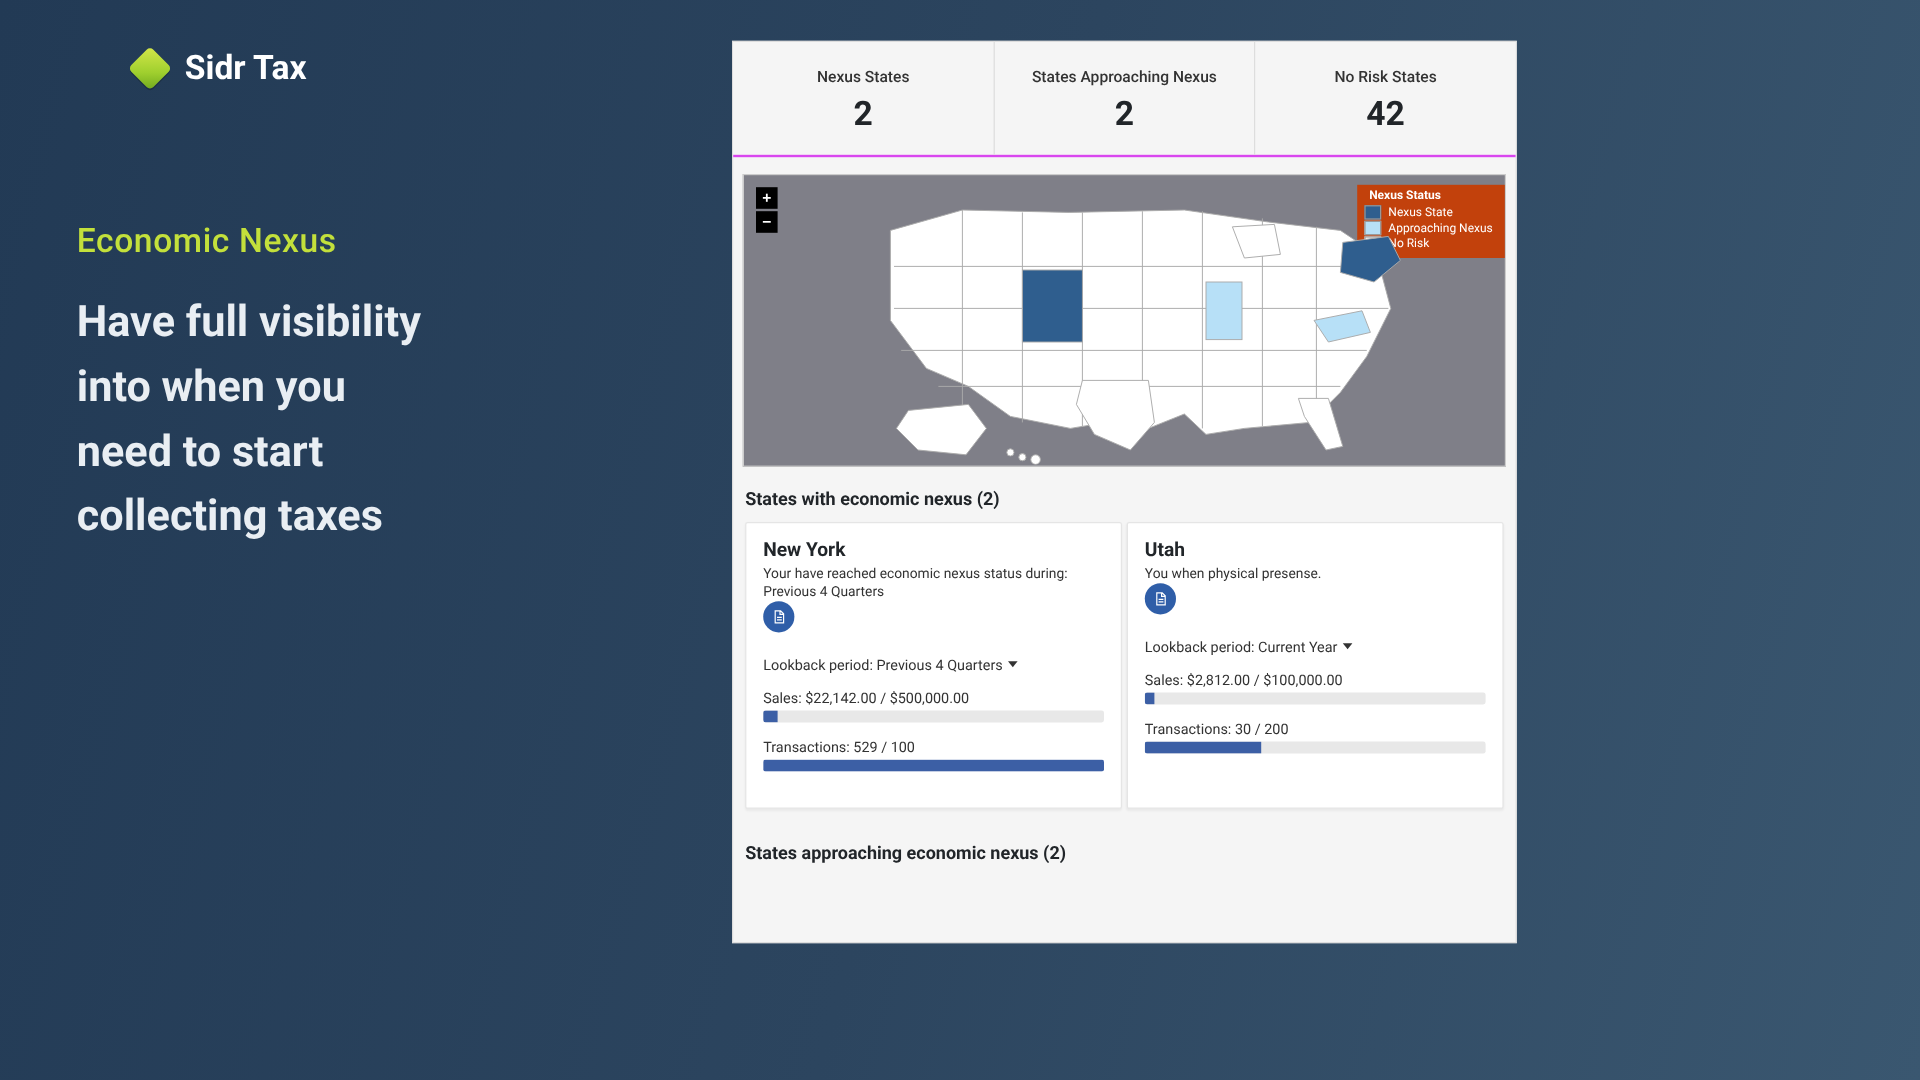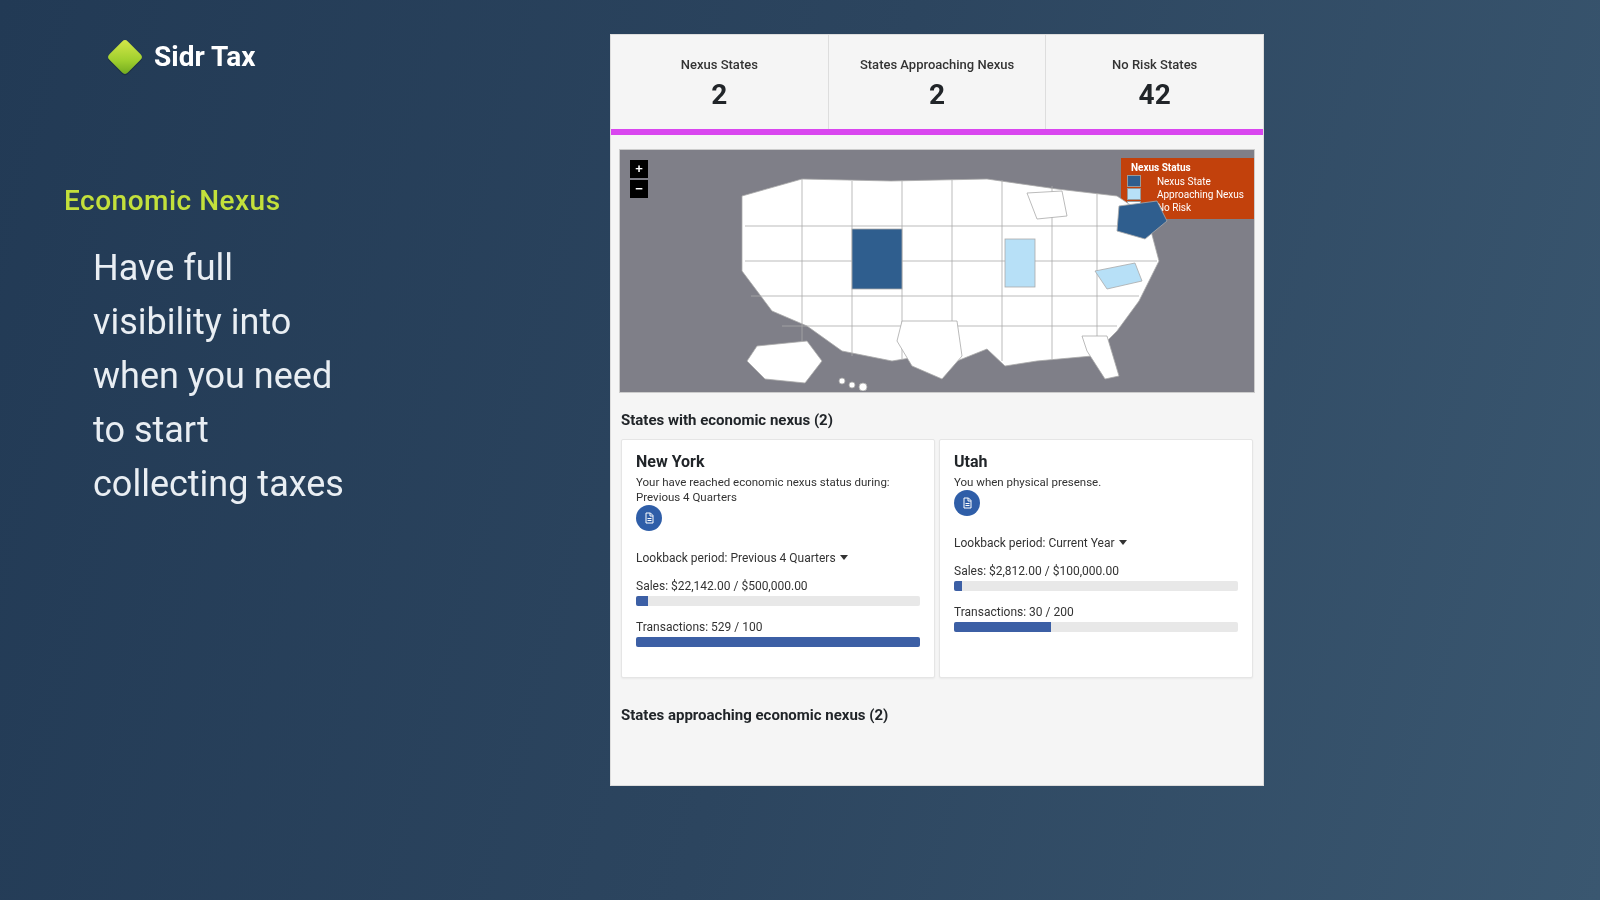--- a/index.html
+++ b/index.html
@@ -3,34 +3,34 @@
 <meta charset="utf-8">
 <style>
   * { box-sizing: border-box; margin: 0; padding: 0; }
   html, body { width: 1600px; height: 900px; font-family: -apple-system, BlinkMacSystemFont, "Segoe UI", Roboto, Helvetica, Arial, sans-serif; overflow: hidden; }
   .root { display: flex; width: 100%; height: 100%; background: linear-gradient(105deg, #223a55 0%, #2c455f 50%, #3a5770 100%); }
   .side { width: 390px; padding: 40px 34px 0 64px; color: #fff; }
   .brand { display: flex; align-items: center; gap: 16px; margin-bottom: 110px; margin-left: 48px;}
   .logo { width: 26px; height: 26px; transform: rotate(45deg); background: linear-gradient(135deg, #d6e84a 0%, #9fcf2e 60%, #6fa81e 100%); border-radius: 4px; box-shadow: 1px 1px 0 rgba(0,0,0,.2);}
   .brand-name { font-size: 28px; font-weight: 700; color: #fff; }
   .headline { font-size: 28px; font-weight: 500; line-height: 1.3; color: #c3e03b; margin-bottom: 22px; letter-spacing:.5px;}
-  .sub { font-size: 36px; font-weight: 400; line-height: 1.5; color: #e9eef3; max-width: 290px; margin-left: 29px;}
+  .sub { font-size: 36px; font-weight: 700; line-height: 1.5; color: #e9eef3; max-width: 290px;}
   .panel-wrap { flex: 1; display: flex; align-items: flex-start; justify-content: flex-start; padding-top: 34px; padding-left: 220px;}
   .panel { width: 654px; height: 752px; background: #f5f5f5; border: 1px solid #ddd; }
-  .stats { display: flex; border-bottom: 6px solid #d946ef; background: #f5f5f5; }
+  .stats { display: flex; border-bottom: 2px solid #d946ef; background: #f5f5f5; }
   .stat { flex: 1; text-align: center; padding: 22px 8px 18px; }
   .stat + .stat { border-left: 1px solid #ddd; }
   .stat-label { font-size: 13px; color: #333; font-weight: 500; }
   .stat-value { font-size: 28px; font-weight: 700; color: #212529; margin-top: 6px; }
   .mapbox { margin: 14px 8px 0 8px; height: 244px; background: #7f7f88; position: relative; border: 1px solid #ccc;}
   .zoom { position: absolute; top: 10px; left: 10px; display: flex; flex-direction: column; }
   .zoom button { width: 18px; height: 18px; background: #000; color: #fff; border: none; font-size: 13px; line-height: 16px; cursor: pointer; margin-bottom: 2px; font-weight:700;}
   .legend { position: absolute; top: 8px; right: 0; background: #c2410c; color: #fff; padding: 4px 10px 6px 6px; font-size: 10px; }
   .legend-title { font-weight: 700; margin-bottom: 2px; padding-left:4px;}
-  .legend-row { display: flex; align-items: center; gap: 16px; margin-top: 1px;}
+  .legend-row { display: flex; align-items: center; gap: 6px; margin-top: 1px;}
   .swatch { width: 14px; height: 12px; display: inline-block; border:1px solid #999;}
   .section-title { font-size: 15px; font-weight: 700; color: #212529; margin: 18px 0 10px 10px; }
   .cards { display: flex; gap: 4px; padding: 0 10px; }
   .card { flex:1; background: #fff; border: 1px solid #e5e5e5; border-radius: 2px; padding: 12px 14px 16px; box-shadow: 0 1px 2px rgba(0,0,0,.05);}
   .card-title { font-size: 16px; font-weight: 700; color: #212529; margin-bottom: 4px; }
   .card-desc { font-size: 11.5px; color: #333; line-height: 1.3; margin-bottom: 0; }
   .doc-btn { width: 26px; height: 26px; border-radius: 50%; background: #2f5ea8; display: inline-flex; align-items:center; justify-content:center; cursor: pointer; }
   .doc-btn svg { width: 12px; height: 14px; fill: #fff; }
   .lookback { font-size: 12px; color: #333; margin: 20px 0 14px; display:flex; align-items:center; gap:4px; cursor:pointer;}
   .caret-down { display:inline-block; width:0; height:0; border-left:4px solid transparent; border-right:4px solid transparent; border-top:5px solid #333;}

